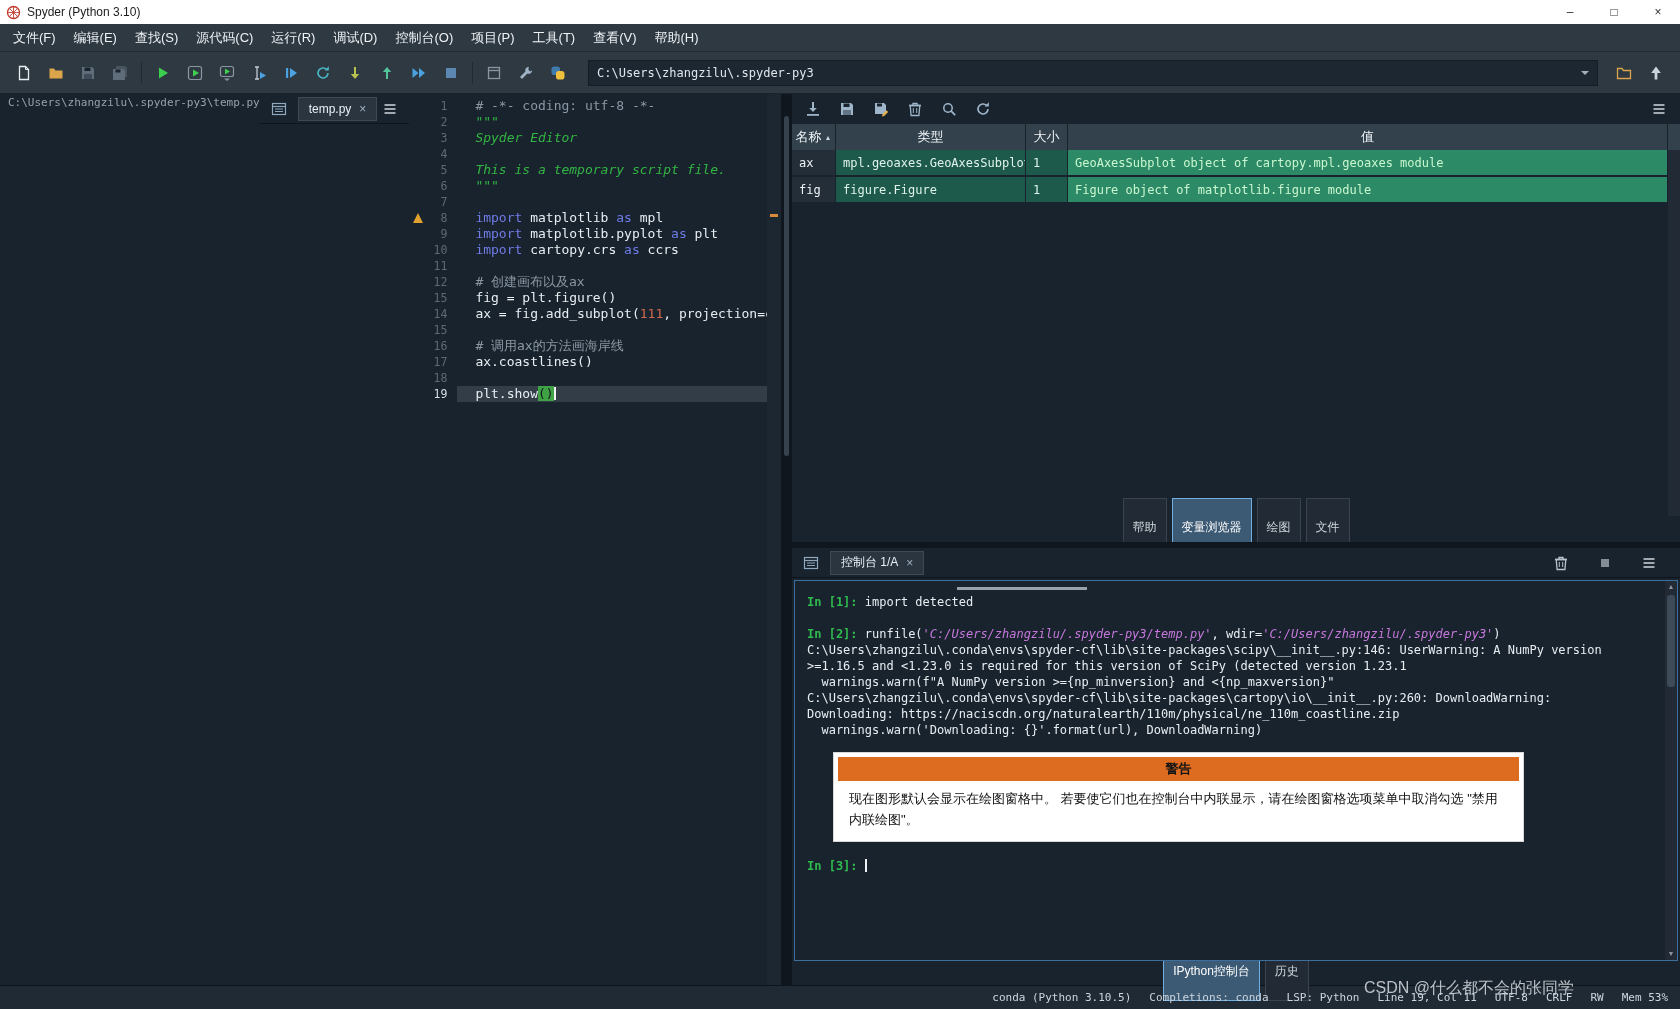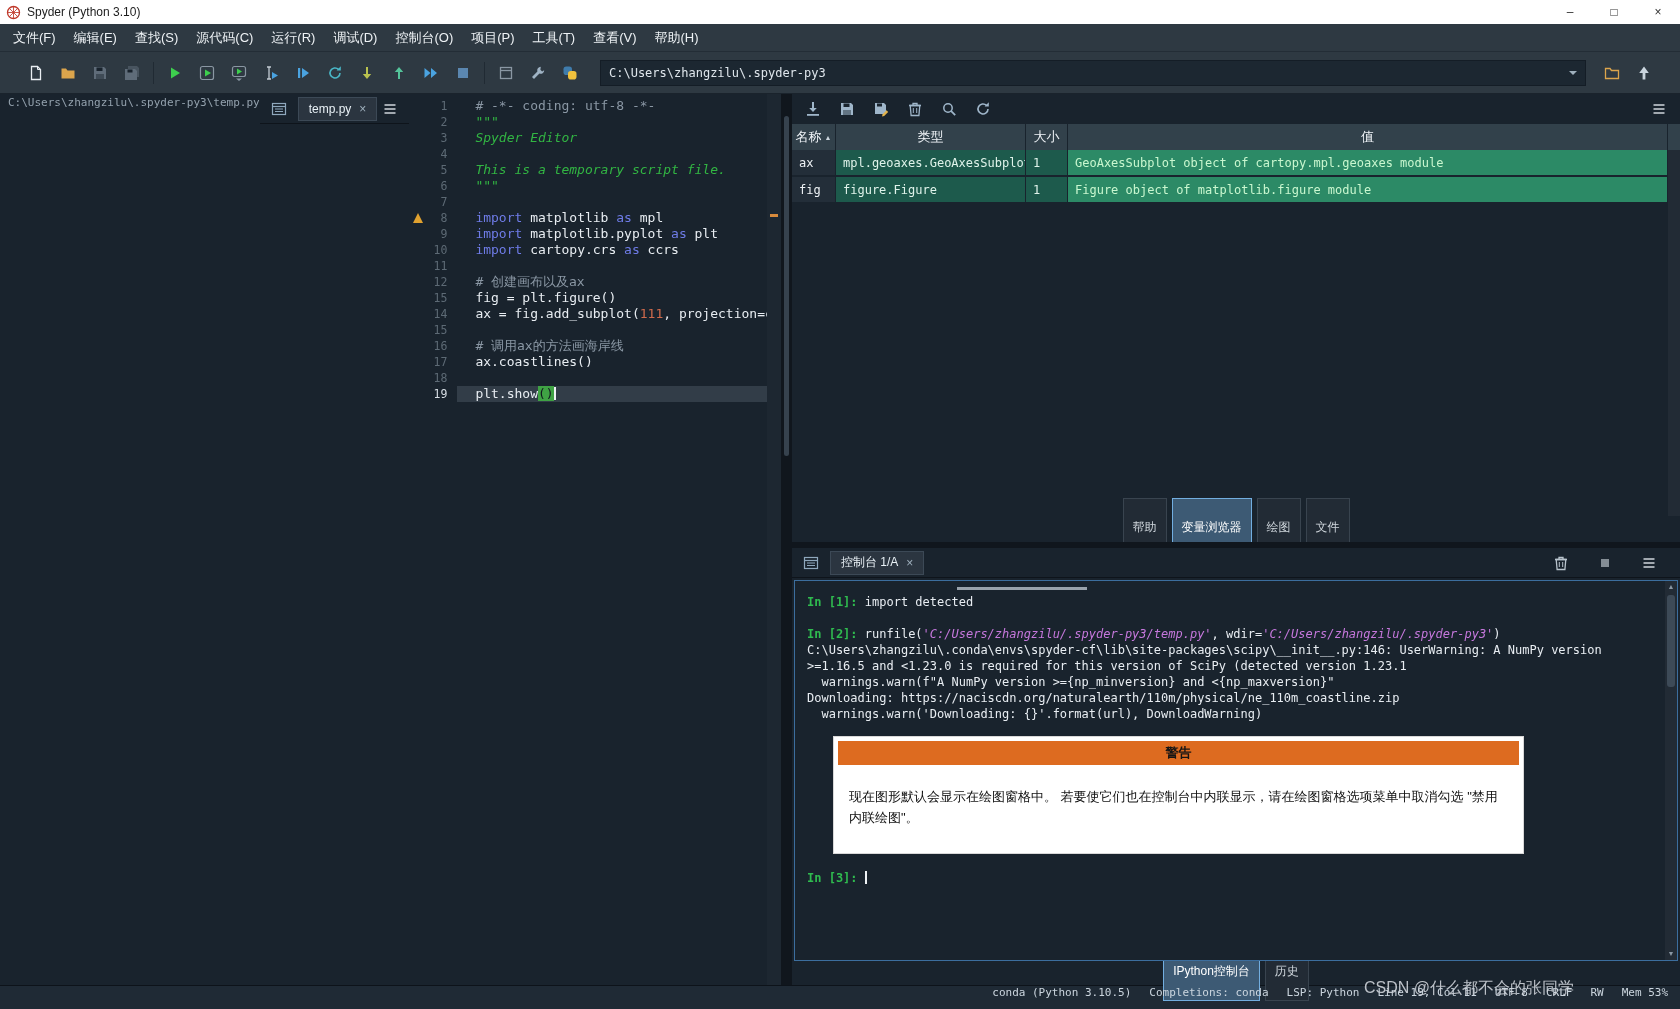--- a/index.html
+++ b/index.html
@@ -13,21 +13,21 @@
   .titlebar .logo{display:flex;align-items:center;margin-right:6px}
   .titlebar .title{font-size:12px}
   .wincontrols{margin-left:auto;display:flex;height:100%}
   .winbtn{width:44px;display:flex;align-items:center;justify-content:center;font-size:12px;color:#333;cursor:default}
 
   
   .menubar{height:28px;background:#2e3942;display:flex;align-items:center;padding-left:4px;border-bottom:1px solid #232d36}
   .menu-item{padding:0 9px;font-size:13px;color:#eef2f5;line-height:28px}
 
   
-  .toolbar{height:42px;background:#2e3942;display:flex;align-items:center;padding:0 20px;border-bottom:1px solid #1a232c}
+  .toolbar{height:42px;background:#2e3942;display:flex;align-items:center;padding:0 8px;border-bottom:1px solid #1a232c}
   .tb-icons{display:flex;align-items:center}
   .tb-btn{width:32px;height:30px;display:flex;align-items:center;justify-content:center;border-radius:3px}
   .tb-sep{width:1px;height:22px;background:#202a33;margin:0 5px}
   .path-combo{flex:1;height:26px;margin:0 10px 0 14px;background:#1c2731;border:1px solid #141d26;
       display:flex;align-items:center;padding-left:8px;position:relative}
   .path-text{font-family:"DejaVu Sans Mono",monospace;font-size:12px;color:#dfe6ec;white-space:pre}
   .combo-arrow{position:absolute;right:4px;top:4px}
 
   
   .main{display:flex;height:891px;width:100%}
@@ -102,31 +102,31 @@
   .console-body{flex:1;margin:2px 2px 0 2px;border:1px solid #3c6e9e;position:relative;overflow:hidden;background:#19232d}
   .console-inner{position:absolute;inset:0 13px 0 0;padding:6px 0 0 12px;overflow:hidden}
   .clip-line{width:130px;height:3px;background:#b9c2ca;margin:0 0 4px 150px;opacity:.8}
   .ck-row{height:16px;line-height:16px;font-family:"DejaVu Sans Mono",monospace;font-size:12px;white-space:pre}
   .ck-p{color:#2fbb4f;font-weight:bold;font-family:"DejaVu Sans Mono",monospace}
   .ck-t{color:#e8edf2}
   .ck-s{color:#c678dd;font-style:italic}
   .warnbox{margin:14px 140px 0 26px;background:#ffffff;border:1px solid #d8d8d8;padding:3px}
   .warnbox-h{background:#dd6b20;border:1px solid #ffffff;text-align:center;color:#151515;font-weight:bold;
       font-size:13px;padding:3px 0}
-  .warnbox-b{padding:21px 12px;color:#111111;font-size:13px;line-height:1.6;background:#ffffff}
+  .warnbox-b{padding:7px 12px;color:#111111;font-size:13px;line-height:1.6;background:#ffffff}
   .console-prompt{margin-top:16px;height:16px;line-height:16px;font-size:12px;white-space:pre}
   .caret2{display:inline-block;width:2px;height:13px;background:#eef2f5;vertical-align:-2px}
   .sb{position:absolute;top:0;right:0;bottom:0;width:12px;background:#222b35;display:flex;flex-direction:column;align-items:center}
   .sb-arrow{color:#8a97a3;font-size:7px;line-height:12px}
   .sb-thumb{width:8px;height:92px;background:#3d4a57;border-radius:3px;margin-top:2px}
   .sb-bottom{margin-top:auto}
   .console-tabs{height:24px;display:flex;align-items:center;justify-content:center;gap:5px;padding-bottom:3px}
 
   
-  .statusbar{height:24px;background:#1f2a35;border-top:1px solid #0d131a;display:flex;align-items:flex-start;
+  .statusbar{height:24px;background:#1f2a35;border-top:1px solid #0d131a;display:flex;align-items:center;
       justify-content:flex-end;gap:18px;padding-right:12px}
   .status-item{font-family:"DejaVu Sans Mono",monospace;font-size:11px;color:#ccd6df;white-space:pre}
   .watermark{position:absolute;right:106px;bottom:10px;font-size:16px;color:rgba(205,210,216,.9);z-index:10}
   svg{display:block}
 </style>
 </head>
 <body>
 
 <div class="app">
 
@@ -482,20 +482,21 @@
         <div class="console-body">
           <div class="console-inner">
             <div class="clip-line"></div>
             <div class="console-lines">
                 <div class="ck-row"><span class="ck-p">In [1]: </span><span class="ck-t">import detected</span></div>
                 <div class="ck-row">&nbsp;</div>
                 <div class="ck-row"><span class="ck-p">In [2]: </span><span class="ck-t">runfile(</span><span class="ck-s">'C:/Users/zhangzilu/.spyder-py3/temp.py'</span><span class="ck-t">, wdir=</span><span class="ck-s">'C:/Users/zhangzilu/.spyder-py3'</span><span class="ck-t">)</span></div>
                 <div class="ck-row"><span class="ck-t">C:\Users\zhangzilu\.conda\envs\spyder-cf\lib\site-packages\scipy\__init__.py:146: UserWarning: A NumPy version</span></div>
                 <div class="ck-row"><span class="ck-t">&gt;=1.16.5 and &lt;1.23.0 is required for this version of SciPy (detected version 1.23.1</span></div>
                 <div class="ck-row"><span class="ck-t">  warnings.warn(f"A NumPy version &gt;={np_minversion} and &lt;{np_maxversion}"</span></div>
+                <div class="ck-row"><span class="ck-t">C:\Users\zhangzilu\.conda\envs\spyder-cf\lib\site-packages\cartopy\io\__init__.py:260: DownloadWarning:</span></div>
                 <div class="ck-row"><span class="ck-t">Downloading: https://naciscdn.org/naturalearth/110m/physical/ne_110m_coastline.zip</span></div>
                 <div class="ck-row"><span class="ck-t">  warnings.warn('Downloading: {}'.format(url), DownloadWarning)</span></div>
               </div>
             <div class="warnbox">
               <div class="warnbox-h">警告</div>
               <div class="warnbox-b">现在图形默认会显示在绘图窗格中。 若要使它们也在控制台中内联显示，请在绘图窗格选项菜单中取消勾选 "禁用内联绘图"。</div>
             </div>
             <div class="console-prompt"><span class="ck-p">In [3]: </span><span class="caret2"></span></div>
           </div>
           <div class="sb">

